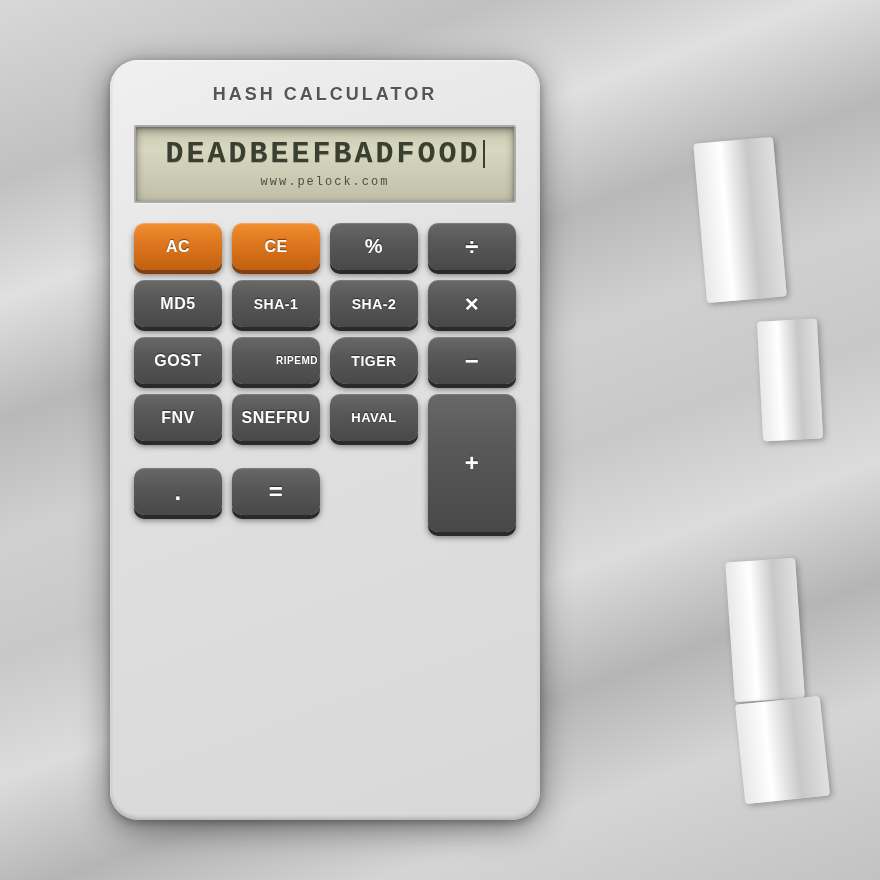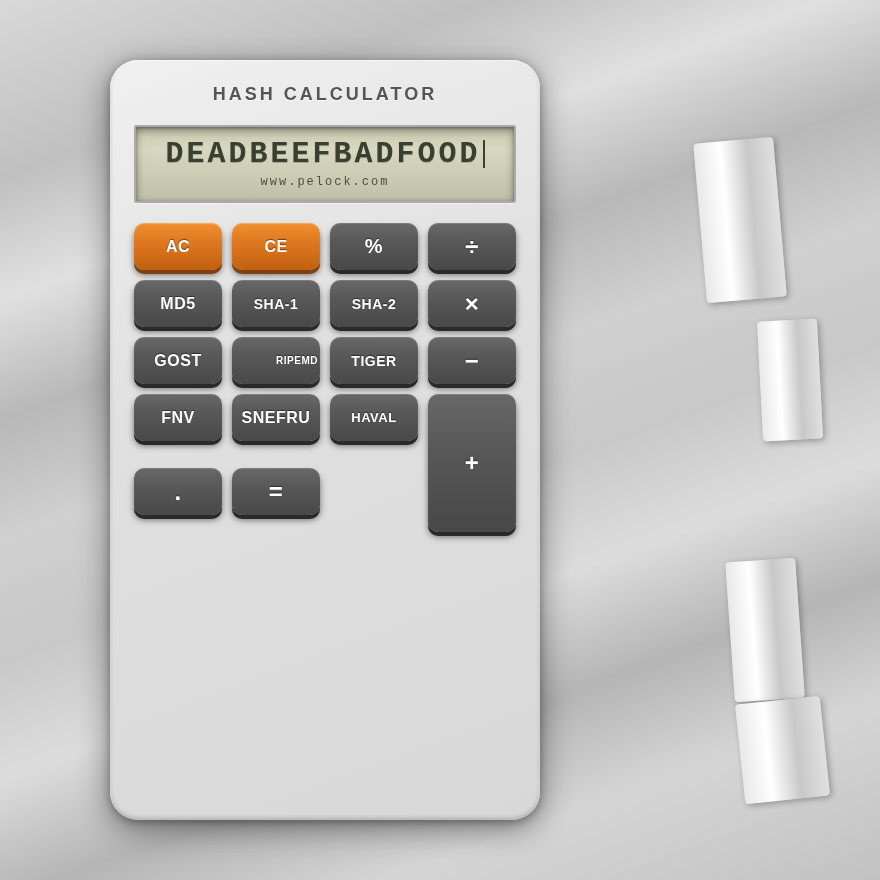--- a/index.html
+++ b/index.html
@@ -192,21 +192,21 @@
     <button class="btn btn-dark btn-font-large">%</button>
     <button class="btn btn-dark btn-font-xl">÷</button>
 
     <button class="btn btn-dark">MD5</button>
     <button class="btn btn-dark" style="font-size:14px;">SHA-1</button>
     <button class="btn btn-dark" style="font-size:14px;">SHA-2</button>
     <button class="btn btn-dark btn-font-xl">×</button>
 
     <button class="btn btn-dark">GOST</button>
     <button class="btn btn-dark" style="font-size:10px;padding-left:42px;">RIPEMD</button>
-    <button class="btn btn-dark" style="font-size:14px;">TIGER</button>
+    <button class="btn btn-dark" style="font-size:14px;border-radius:17px;">TIGER</button>
     <button class="btn btn-dark btn-font-xl">−</button>
 
     <button class="btn btn-dark">FNV</button>
     <button class="btn btn-dark" style="font-size:16px;">SNEFRU</button>
     <button class="btn btn-dark" style="font-size:13px;">HAVAL</button>
     <button class="btn btn-dark btn-font-xl btn-plus">+</button>
 
     <button class="btn btn-dark btn-font-xl">.</button>
     <button class="btn btn-dark btn-font-xl">=</button>
 

